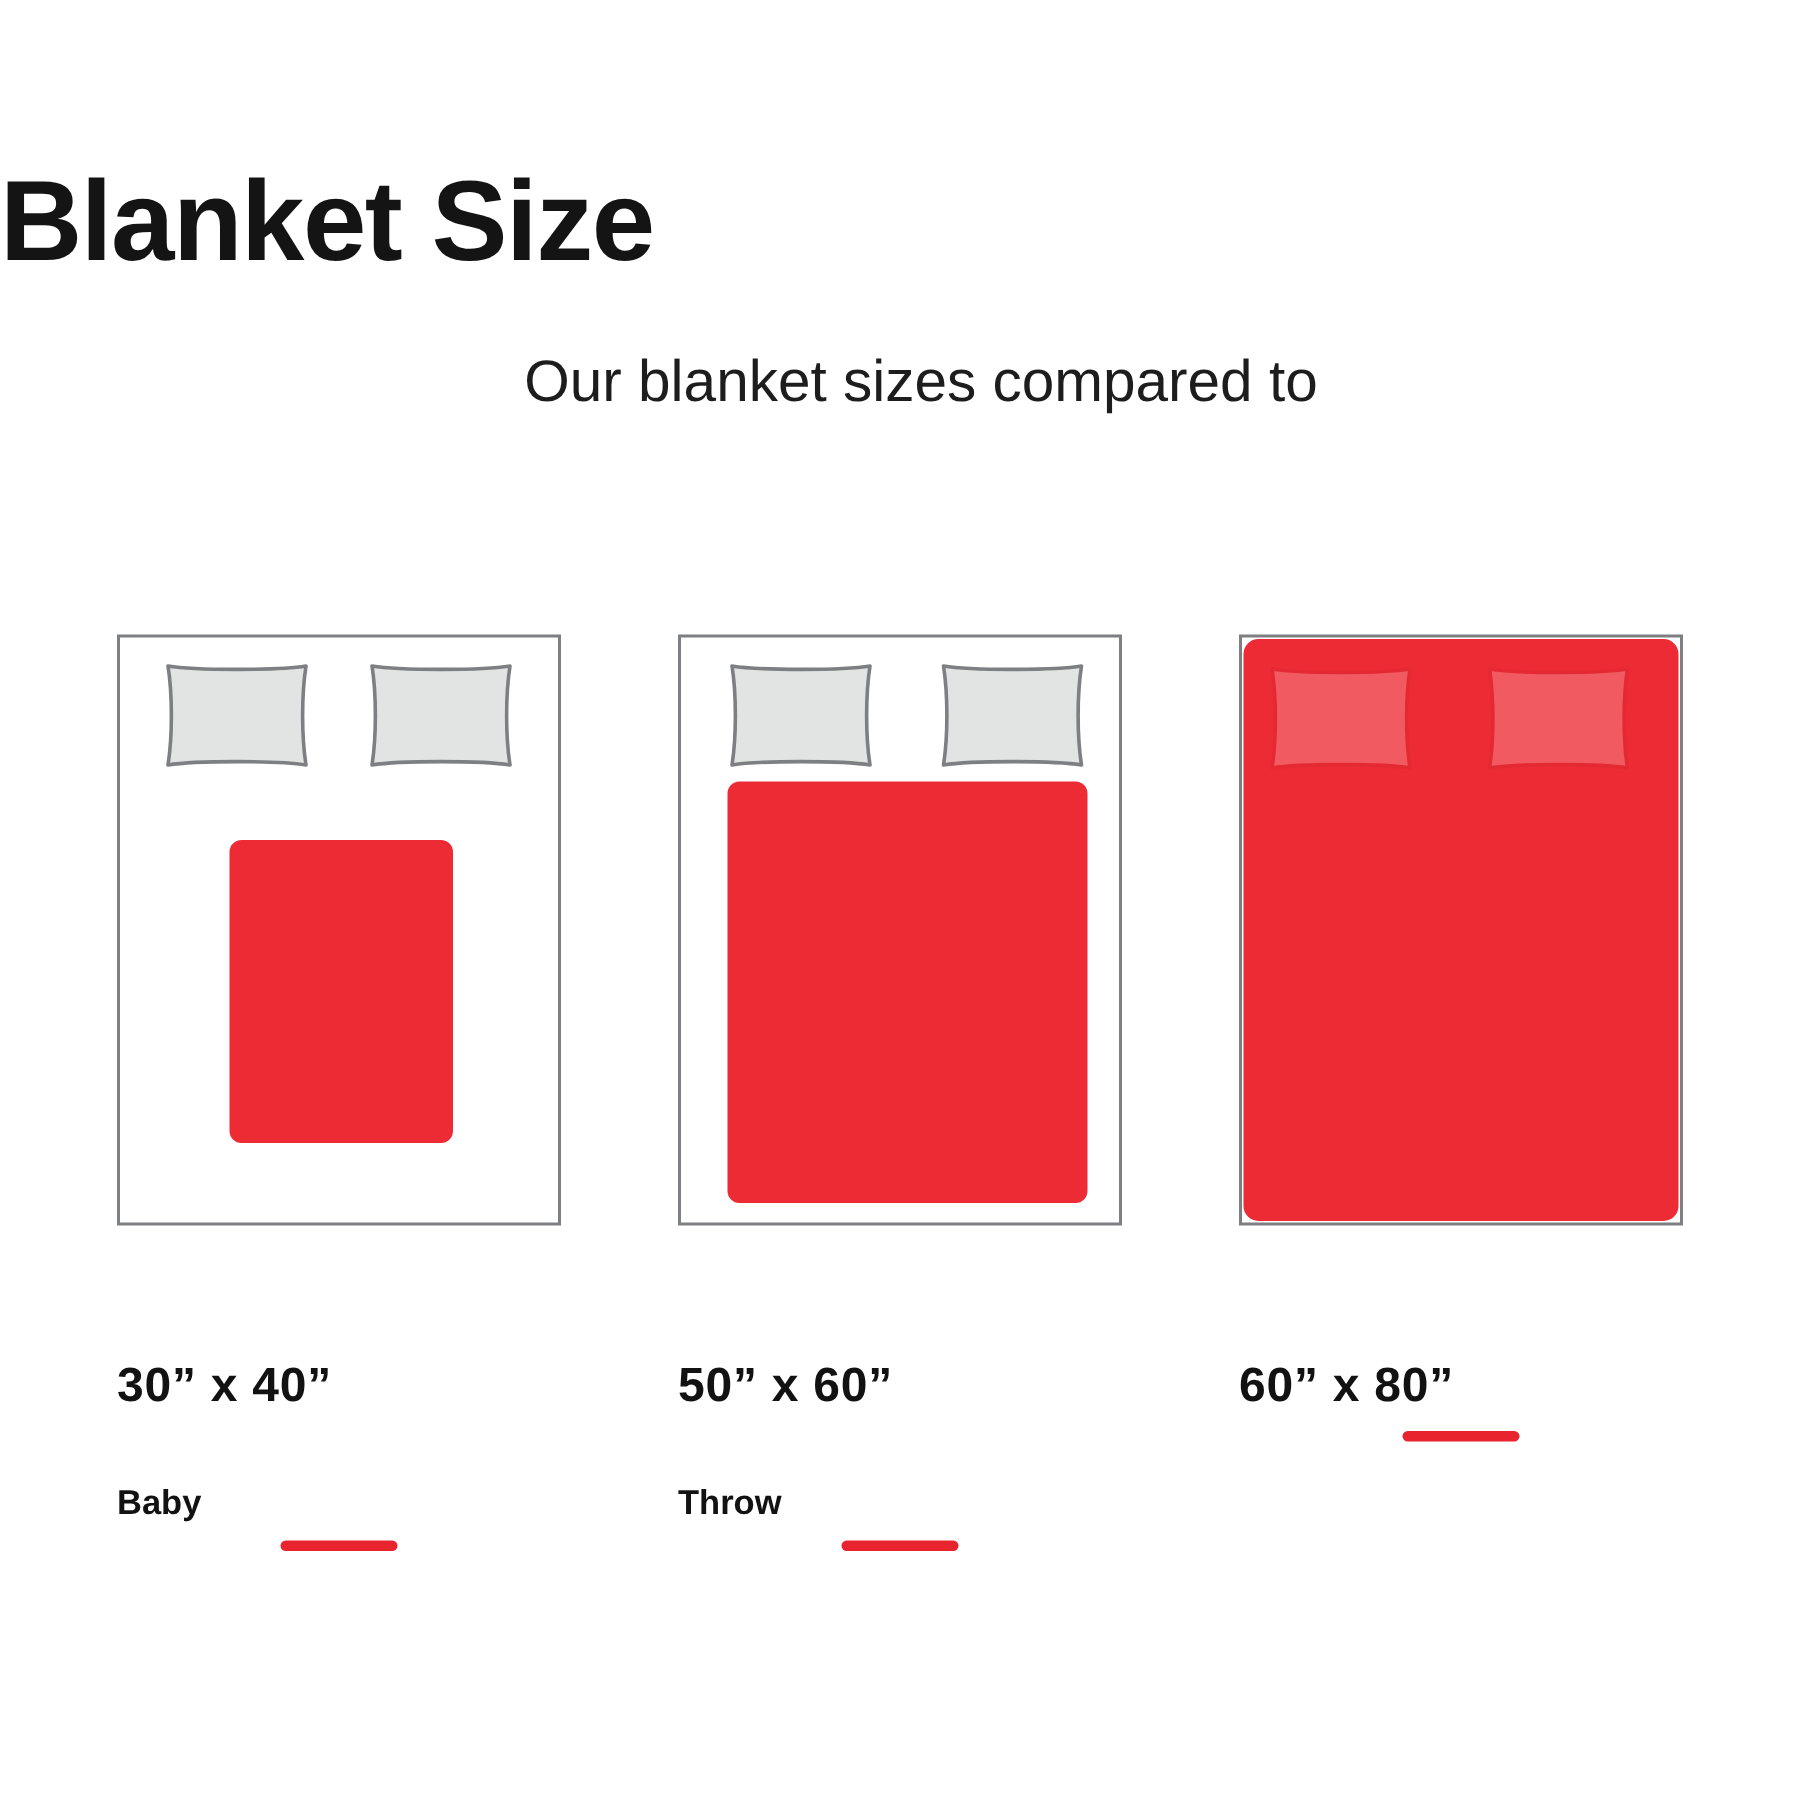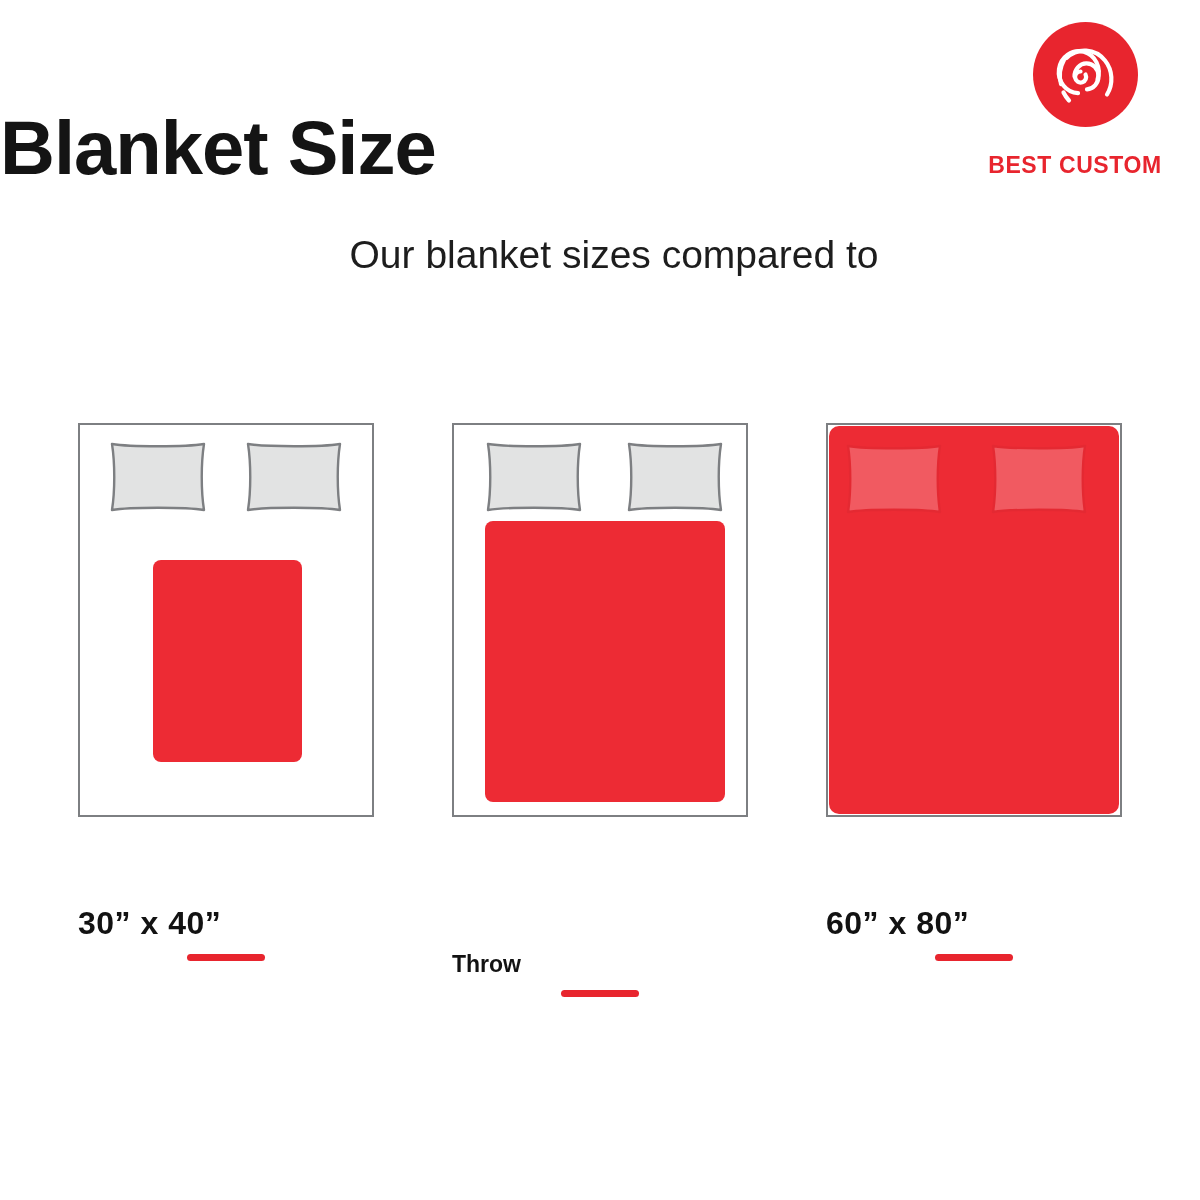--- a/index.html
+++ b/index.html
@@ -150,36 +150,20 @@
     height: 7px;
     background: #E8252E;
     border-radius: 4px;
   }
 </style>
 </head>
 <body>
 
 <div id="page">
 
-  <div id="brand">
-    <div id="brand-mark">
-      <svg viewBox="0 0 105 105" width="105" height="105" aria-hidden="true">
-        <circle cx="52.5" cy="52.5" r="52.5" fill="#E8252E"></circle>
-        <g fill="none" stroke="#ffffff" stroke-width="4.2" stroke-linecap="round">
-          <path d="M52.5 52.5 m0 0 a5.5 5.5 0 1 1 -5.0 -3.0"></path>
-          <path d="M41.5 54.5 a12 13 0 1 1 12.5 12.8"></path>
-          <path d="M64.5 57.5 a20 21 0 1 0 -19.5 13.6"></path>
-          <path d="M33.5 36.0 a27 28.5 0 0 1 38.5 2.5 a27 28.5 0 0 1 2.0 34.0"></path>
-          <path d="M28.0 62.0 a30 31 0 0 1 3.0 -24.0"></path>
-          <path d="M36.0 78.5 a34 35 0 0 1 -5.5 -8.0"></path>
-        </g>
-      </svg>
-    </div>
-    <div id="brand-name">BEST CUSTOM</div>
-  </div>
 
   <div id="title">Blanket Size</div>
   <div id="subtitle">
     <span class="sub-line">Our blanket sizes compared to</span>
   </div>
 
   <div class="bed" id="bed-0">
     <div class="mattress"></div>
 
     <div class="pillow" style="left:30px; top:18px;">
@@ -225,24 +209,26 @@
     </div>
     <div class="pillow-ghost" style="left:163px; top:20px;">
       <svg viewBox="0 0 100 72" aria-hidden="true">
         <path d="M4,3 C22,6 78,6 96,3 C93,22 93,50 96,69 C78,66 22,66 4,69 C7,50 7,22 4,3 Z" fill="#ffffff" stroke="#c9242c" stroke-width="2.4" stroke-linejoin="round"></path>
       </svg>
     </div>
   </div>
 
   <div class="caption" id="caption-0">
     <div class="dims">30” x 40”</div>
+    <div class="sizename">Baby</div>
     <div class="underline-bar"></div>
   </div>
 
   <div class="caption" id="caption-1">
+    <div class="dims">50” x 60”</div>
     <div class="sizename">Throw</div>
     <div class="underline-bar"></div>
   </div>
 
   <div class="caption" id="caption-2">
     <div class="dims">60” x 80”</div>
     <div class="underline-bar"></div>
   </div>
 
 </div>

